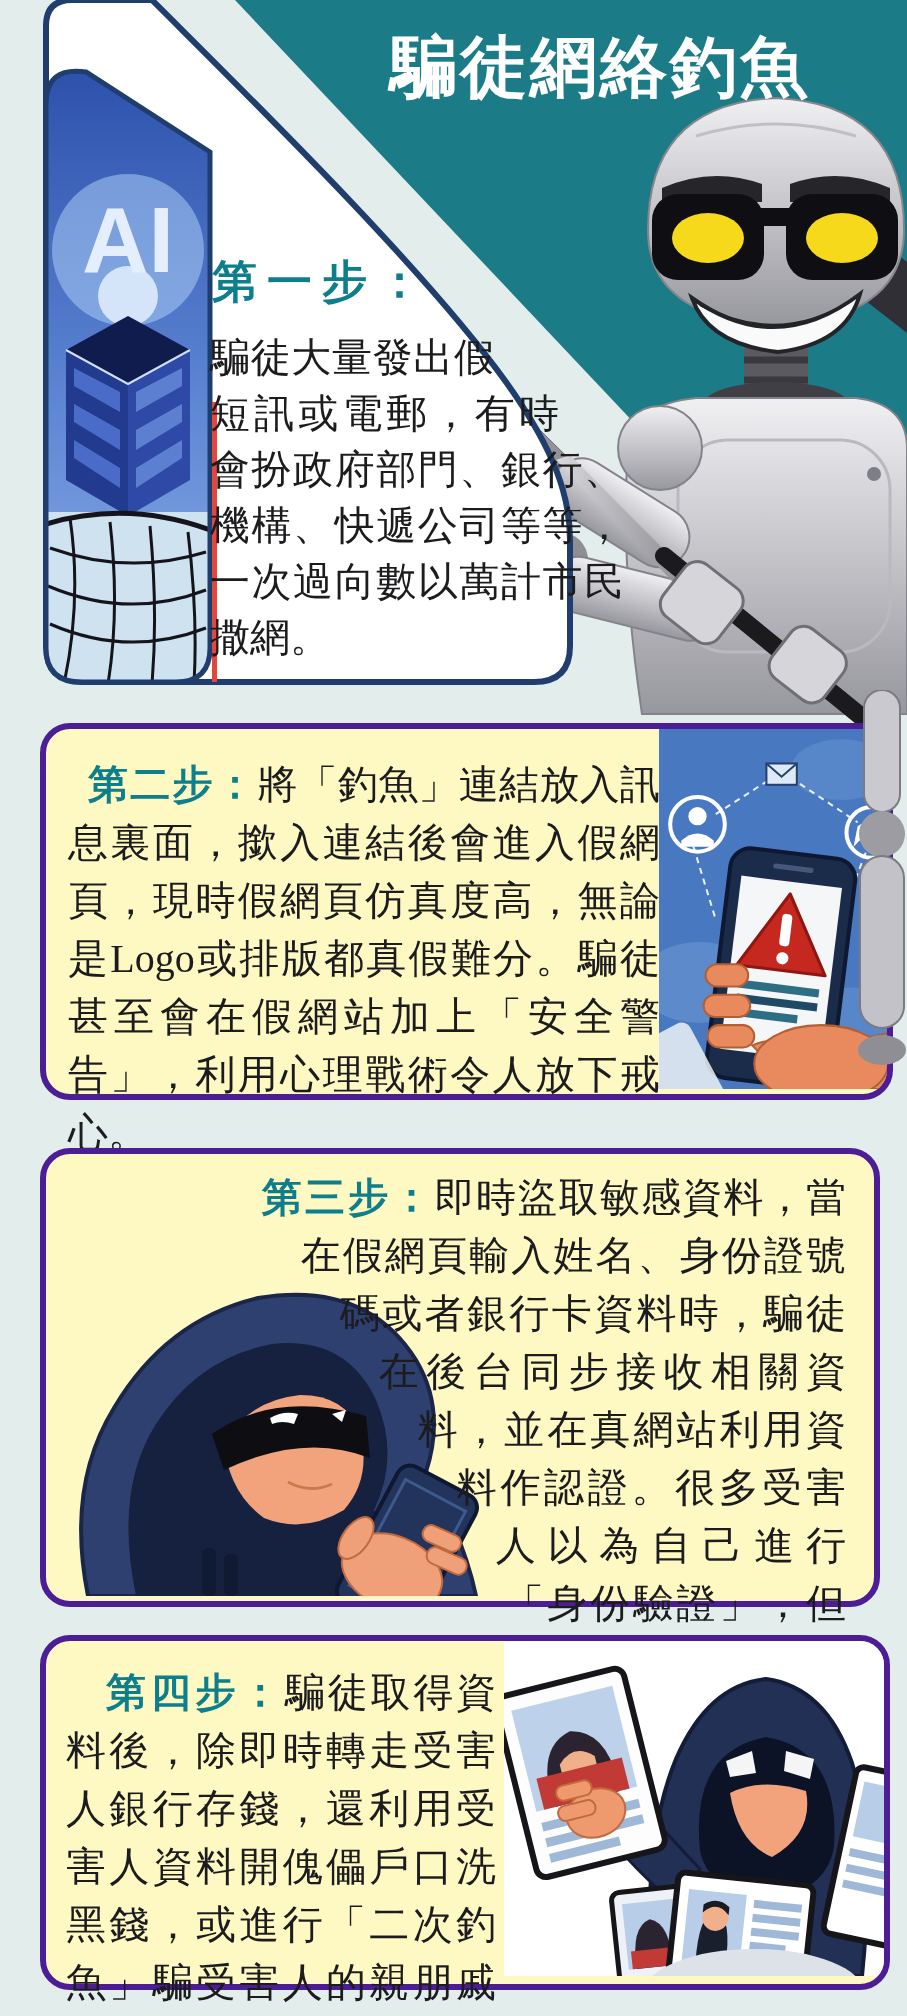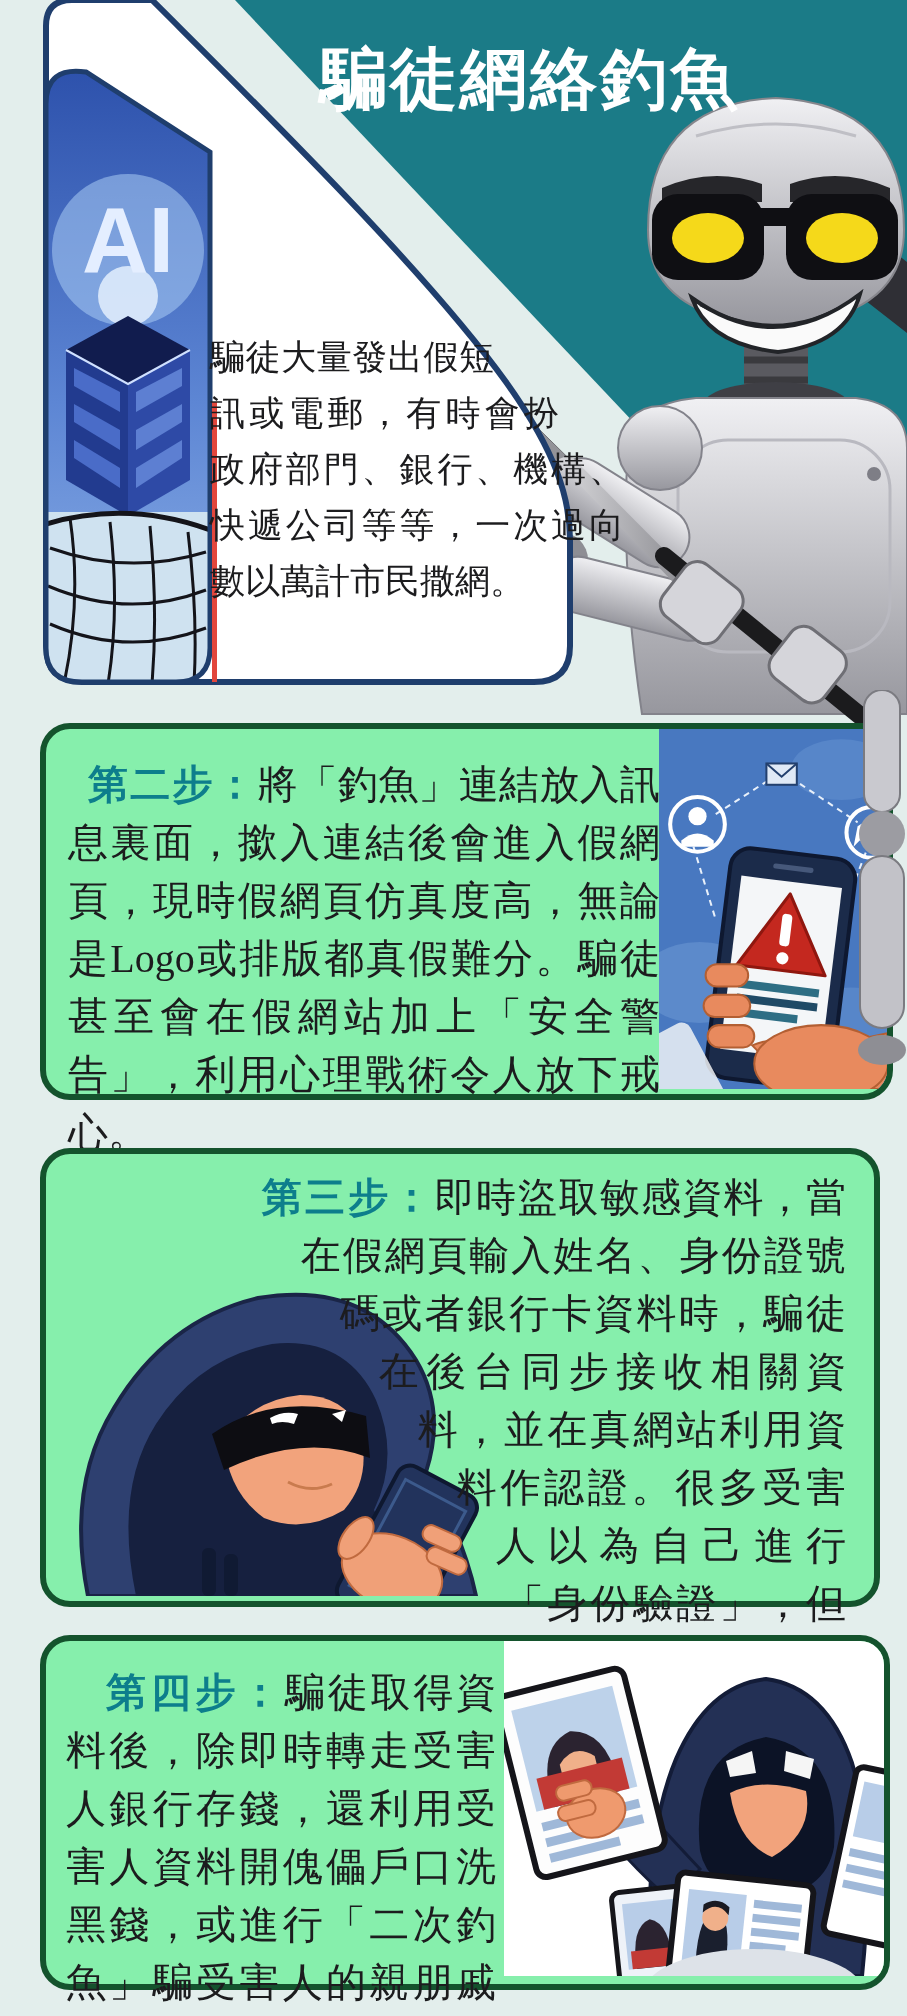--- a/index.html
+++ b/index.html
@@ -1,30 +1,30 @@
 <!DOCTYPE html>
 <html><head>
 <meta charset="utf-8">
 <style>
   html,body{margin:0;padding:0;background:#c8d4d2;}
   .page{position:relative;width:907px;height:2016px;margin:0 auto;background:#e3eeec;overflow:hidden;
         font-family:"Liberation Serif","DejaVu Serif",serif;color:#1c1c1e;}
   
   .hero-svg{position:absolute;left:0;top:0;z-index:2;}
-  .title{position:absolute;left:250px;top:22px;width:560px;z-index:3;text-align:center;
+  .title{position:absolute;left:250px;top:22px;width:560px;z-index:3;text-align:right;
          font-family:Liberation Sans, sans-serif;font-weight:bold;color:#ffffff;
-         font-size:67px;line-height:90px;letter-spacing:3px;margin-top:12px;}
+         font-size:67px;line-height:90px;letter-spacing:3px;}
   .s1-label{position:absolute;left:212px;top:252px;z-index:3;
             font-family:"Liberation Sans","DejaVu Sans",sans-serif;font-weight:bold;
             color:#0d7e8c;font-size:45px;letter-spacing:10px;}
   .s1-text{position:absolute;left:210px;top:330px;width:414px;z-index:3;
-           font-size:35px;line-height:56px;text-align:justify;text-justify:inter-character;}
+           font-size:40px;line-height:56px;text-align:justify;text-justify:inter-character;}
   .sp1{float:right;width:130px;height:112px;shape-outside:polygon(0 0,130px 0,130px 112px);}
   
-  .box{position:absolute;background:#86efac;border:6px solid #14532d;border-radius:30px;z-index:1;}
+  .box{position:absolute;background:#fef9c3;border:6px solid #4c1d95;border-radius:30px;z-index:1;}
   .box2{left:40px;top:723px;width:841px;height:365px;}
   .box3{left:40px;top:1148px;width:828px;height:447px;}
   .box4{left:40px;top:1635px;width:838px;height:343px;}
   .box p{margin:0;font-size:40px;line-height:58px;text-align:justify;text-justify:inter-character;}
   .lbl{font-family:"Liberation Sans","DejaVu Sans",sans-serif;font-weight:bold;color:#0d7e8c;letter-spacing:2px;}
   .img-right{position:absolute;top:0;right:0;height:100%;overflow:hidden;border-radius:0 24px 24px 0;}
   .img2{width:228px;}
   .img4{width:380px;}
   .txt2{position:absolute;left:22px;top:26px;width:592px;text-indent:0.5em;}
   .txt3{position:absolute;left:28px;top:14px;width:772px;}
@@ -143,20 +143,21 @@
     <rect x="8" y="0" width="36" height="122" rx="18" fill="#c9c9cf" stroke="#7b7b81" stroke-width="2"></rect>
     <circle cx="26" cy="144" r="23" fill="#9c9ca2"></circle>
     <rect x="4" y="166" width="44" height="172" rx="22" fill="#c2c2c8" stroke="#7b7b81" stroke-width="2"></rect>
     <ellipse cx="26" cy="360" rx="24" ry="15" fill="#8e8e94"></ellipse>
   </svg>
 
   <div class="title">
     <div>騙徒網絡釣魚</div>
   </div>
 
+  <div class="s1-label">第一步：</div>
   <div class="s1-text">
     <span class="sp1"></span><span>騙徒大量發出假短訊或電郵，有時會扮政府部門、銀行、機構、快遞公司等等，一次過向數以萬計市民撒網。</span>
   </div>
 
   <div class="box box2">
     <div class="img-right img2">
       <svg width="228" height="360" viewBox="0 0 225 355" preserveAspectRatio="none">
         <rect x="0" y="0" width="225" height="355" fill="#4878c0"></rect>
         <ellipse cx="40" cy="250" rx="60" ry="40" fill="#6f9bd6" opacity="0.5"></ellipse>
         <ellipse cx="190" cy="300" rx="55" ry="45" fill="#6f9bd6" opacity="0.4"></ellipse>

